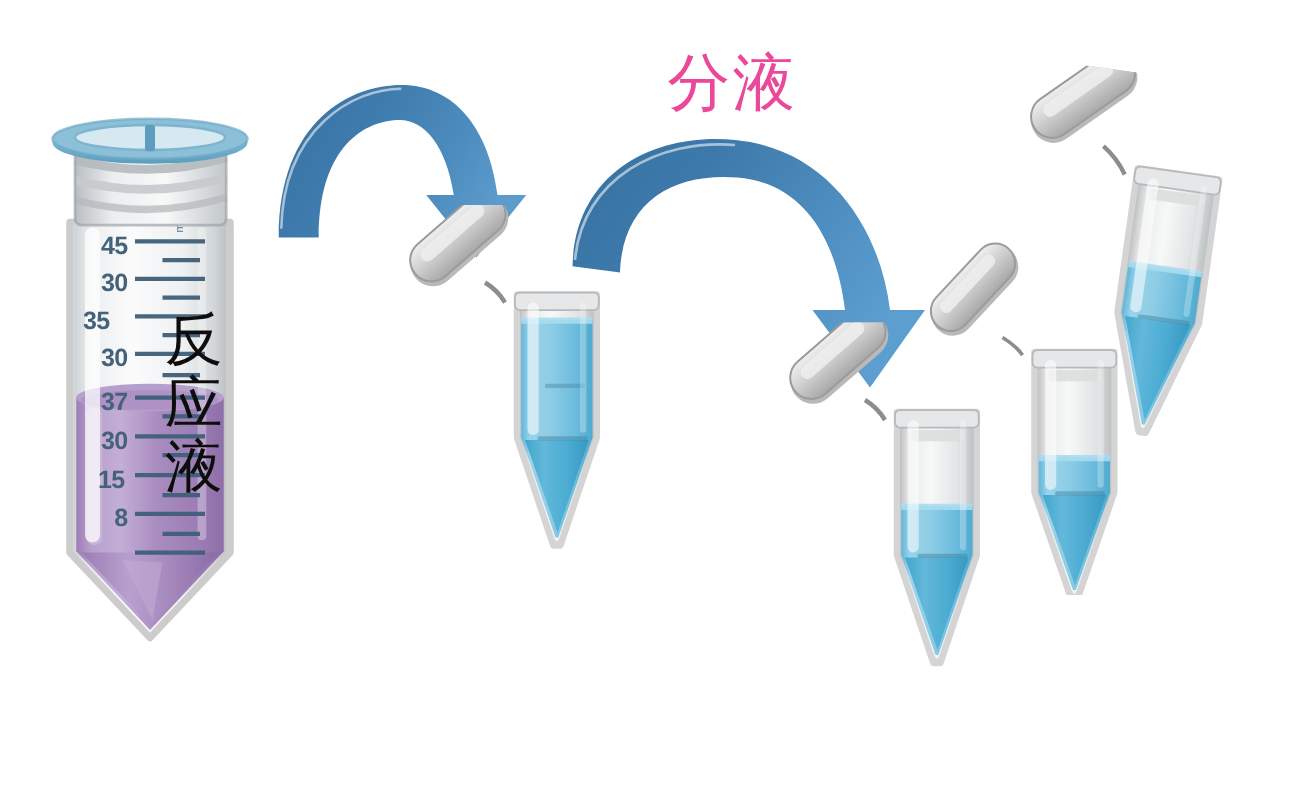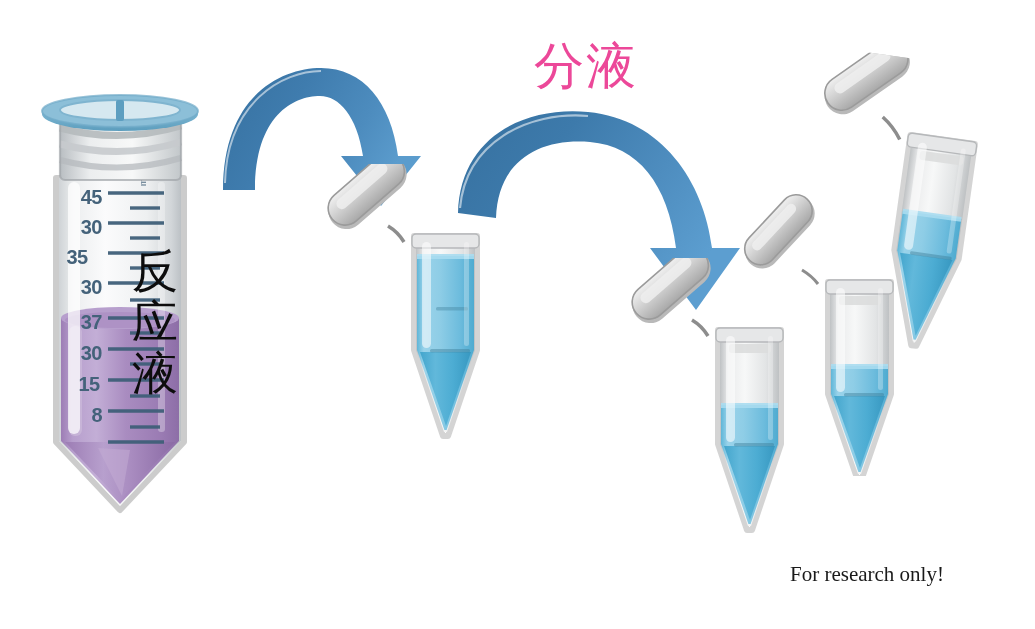--- a/index.html
+++ b/index.html
@@ -462,15 +462,14 @@
         <rect x="112" y="191" width="42" height="3.4" rx="1.5" fill="#3f7f99" opacity="0.45"></rect>
       </g>
 
       <rect x="105" y="82" width="9" height="108" rx="4.5" fill="#ffffff" opacity="0.55"></rect>
       <rect x="148" y="82" width="5" height="106" rx="2.5" fill="#ffffff" opacity="0.28"></rect>
     </svg>
   </div>
 
   <div class="abs" id="title">分液</div>
 
-  <div class="abs" id="footnote">For research only!</div>
 
 </div>
 
 </body></html>

